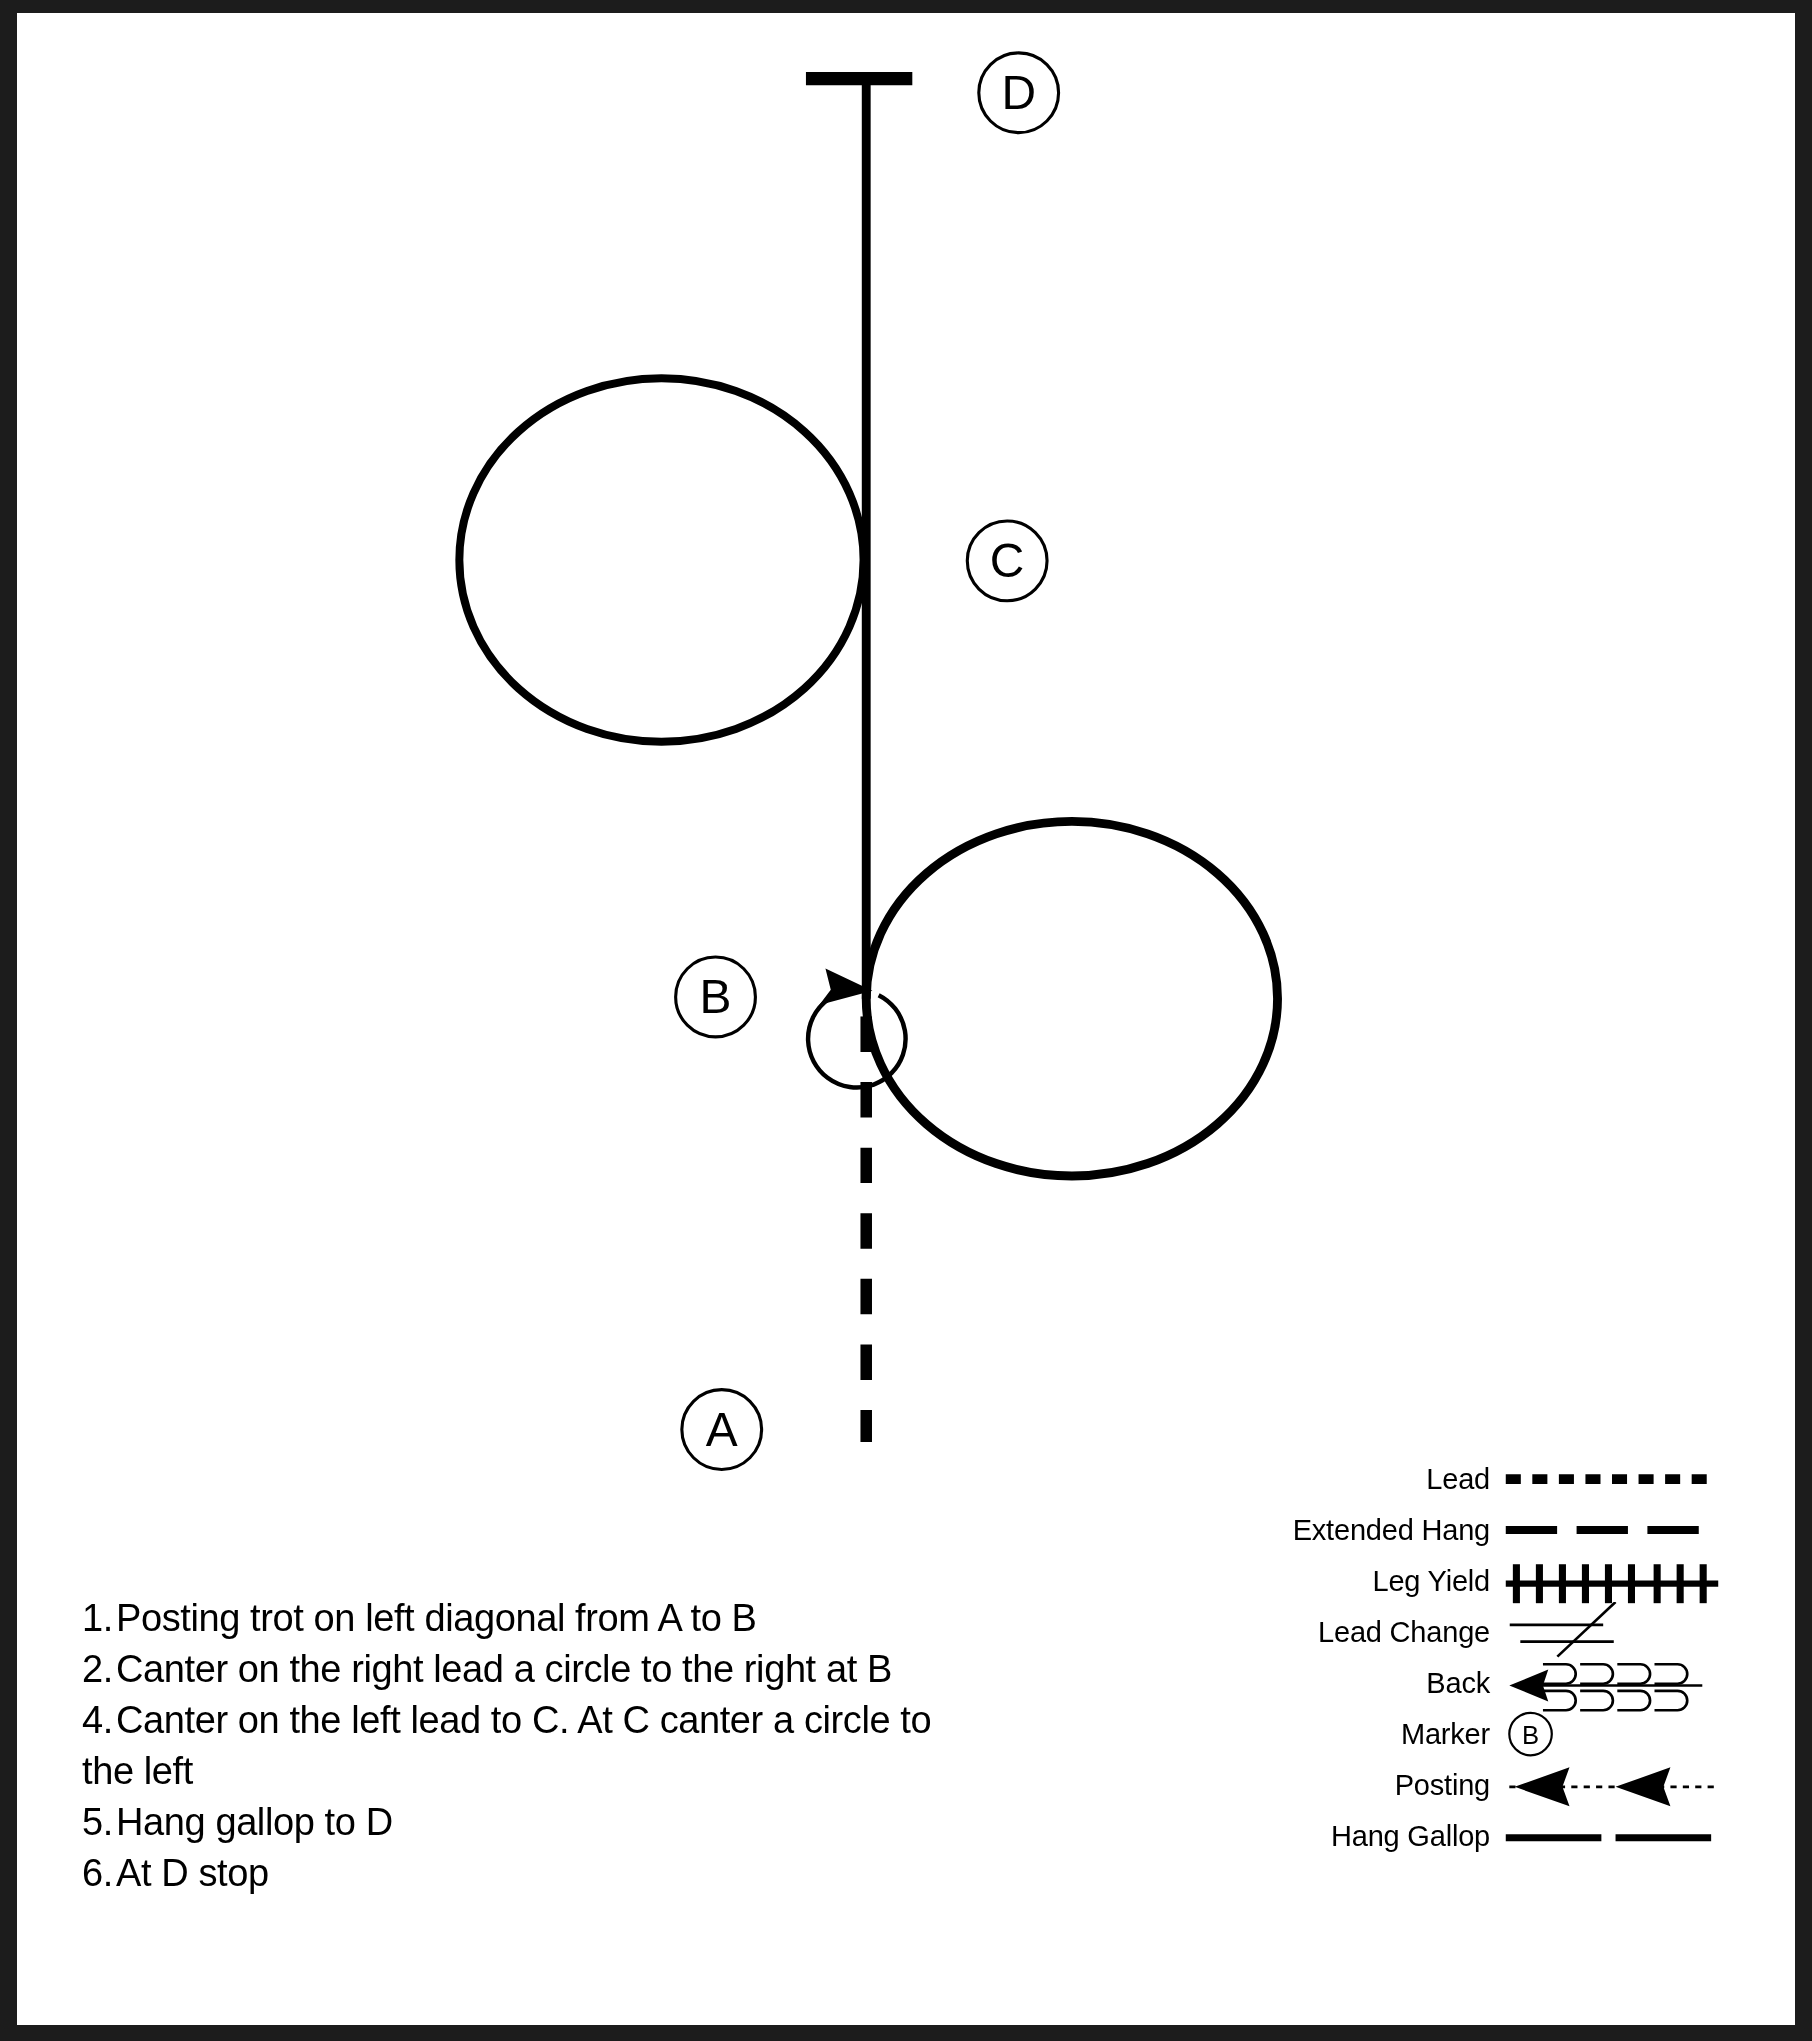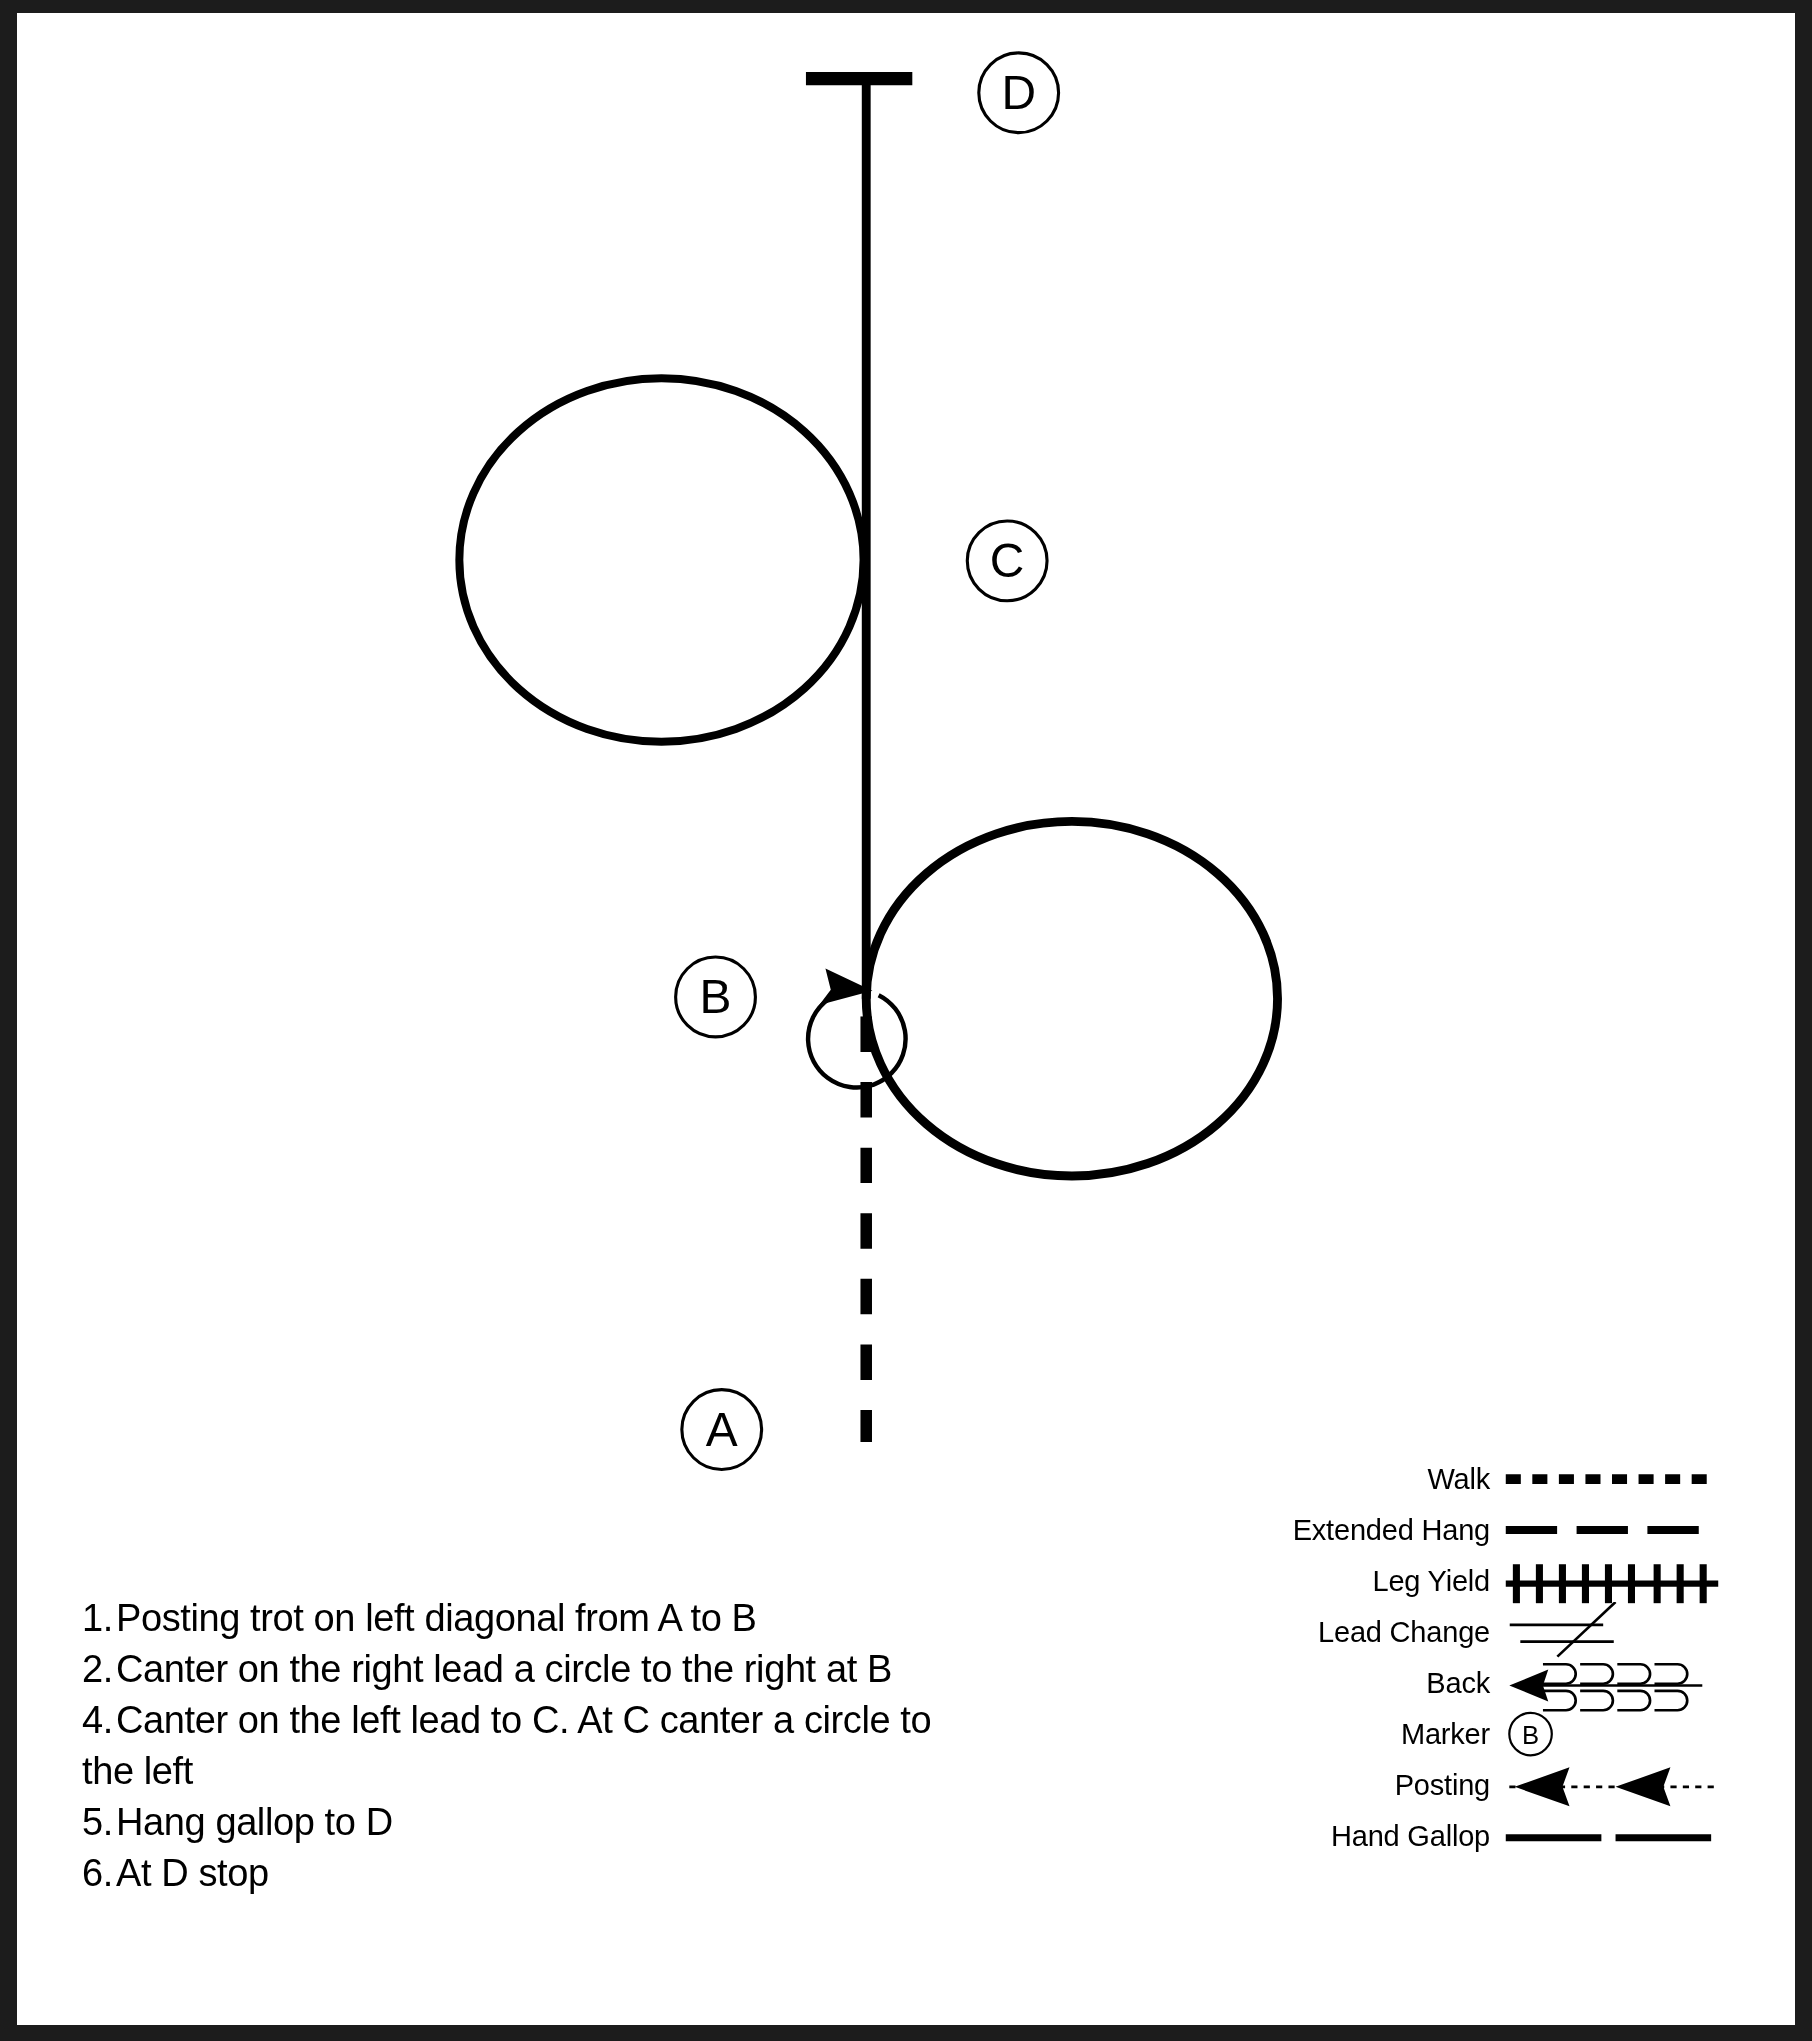--- a/index.html
+++ b/index.html
@@ -155,21 +155,21 @@
         </li>
         <li>
           <span class="num">6.</span><span>At D stop</span>
         </li>
       </ol>
     </div>
 
     <div id="legend">
 
       <div class="legend-row">
-        <div class="legend-label">Walk</div>
+        <div class="legend-label">Lead</div>
         <div class="legend-sym">
           <svg width="216" height="51" viewBox="0 0 244 57">
             <line x1="2" y1="28" x2="242" y2="28" stroke="#000" stroke-width="11" stroke-dasharray="17 13" stroke-linecap="butt"></line>
           </svg>
         </div>
       </div>
 
 
       <div class="legend-row">
         <div class="legend-label">Extended Hang</div>
@@ -247,21 +247,21 @@
         <div class="legend-sym">
           <svg width="216" height="51" viewBox="0 0 244 57">
             <line x1="6" y1="30" x2="238" y2="30" stroke="#000" stroke-width="3" stroke-dasharray="7 7"></line>
             <polygon points="12,30 74,8 66,30 74,52" fill="#000"></polygon>
             <polygon points="126,30 188,8 180,30 188,52" fill="#000"></polygon>
           </svg>
         </div>
       </div>
 
       <div class="legend-row">
-        <div class="legend-label">Hand Gallop</div>
+        <div class="legend-label">Hang Gallop</div>
         <div class="legend-sym">
           <svg width="216" height="51" viewBox="0 0 244 57">
             <line x1="2" y1="30" x2="242" y2="30" stroke="#000" stroke-width="8" stroke-dasharray="108 16" stroke-linecap="butt"></line>
           </svg>
         </div>
       </div>
 
     </div>
   </div>
 </div>

